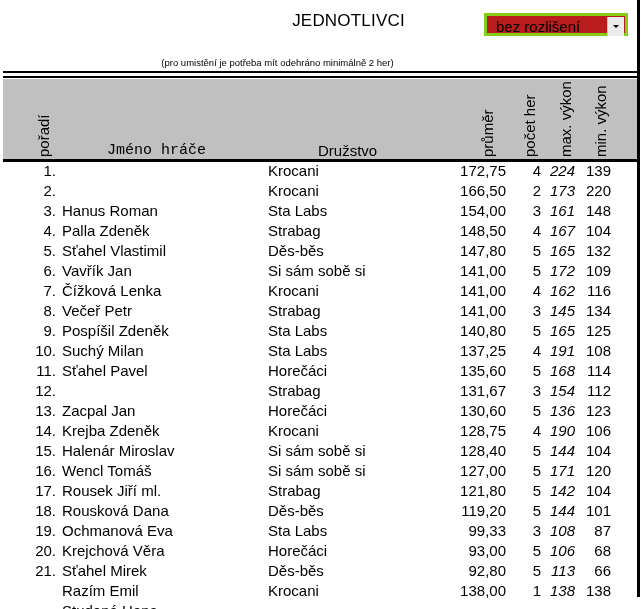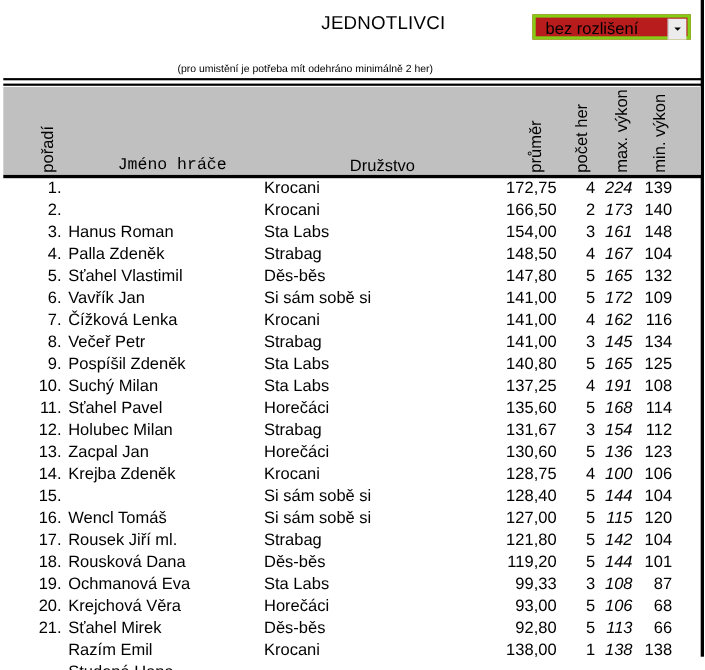--- a/index.html
+++ b/index.html
@@ -21,21 +21,21 @@
   .hdr { position:absolute; left:3px; top:79px; width:634px; height:80px; background:#c0c0c0; }
   .hdr-line { position:absolute; left:3px; top:159px; width:635px; height:3px; background:#000; }
   .vlabel { position:absolute; font-size:15px; white-space:nowrap;
             transform-origin:left bottom; transform:rotate(-90deg); line-height:15px; }
   .hlabel { position:absolute; font-size:15px; top:142px; white-space:nowrap; }
   .rows { position:absolute; left:0; top:161px; width:641px; }
   .row { position:relative; height:20px; font-size:15px; line-height:20px; }
   .row span { position:absolute; top:0; white-space:nowrap; }
   .c-rank { right:585px; text-align:right; }
   .c-name { left:62px;margin-top:40px; }
-  .c-team { left:240px;text-align:right; }
+  .c-team { left:268px;text-align:right; }
   .c-avg { right:135px; text-align:right; }
   .c-games { right:100px; text-align:right; }
   .c-max { right:66px; text-align:right;font-style:italic; }
   .c-min { right:30px; text-align:right; }
 </style>
 </head>
 <body>
 
 <div class="right-border"></div>
 
@@ -71,21 +71,21 @@
     <span class="c-max">224</span>
     <span class="c-min">139</span>
   </div>
     <div class="row">
     <span class="c-rank">2.</span>
     <span class="c-name">Palla Zdeněk</span>
     <span class="c-team">Krocani</span>
     <span class="c-avg">166,50</span>
     <span class="c-games">2</span>
     <span class="c-max">173</span>
-    <span class="c-min">140</span>
+    <span class="c-min">220</span>
   </div>
     <div class="row">
     <span class="c-rank">3.</span>
     <span class="c-name">Sťahel Vlastimil</span>
     <span class="c-team">Sta Labs</span>
     <span class="c-avg">154,00</span>
     <span class="c-games">3</span>
     <span class="c-max">161</span>
     <span class="c-min">148</span>
   </div>
@@ -138,21 +138,20 @@
     <span class="c-rank">9.</span>
     <span class="c-name">Sťahel Pavel</span>
     <span class="c-team">Sta Labs</span>
     <span class="c-avg">140,80</span>
     <span class="c-games">5</span>
     <span class="c-max">165</span>
     <span class="c-min">125</span>
   </div>
     <div class="row">
     <span class="c-rank">10.</span>
-    <span class="c-name">Holubec Milan</span>
     <span class="c-team">Sta Labs</span>
     <span class="c-avg">137,25</span>
     <span class="c-games">4</span>
     <span class="c-max">191</span>
     <span class="c-min">108</span>
   </div>
     <div class="row">
     <span class="c-rank">11.</span>
     <span class="c-name">Zacpal Jan</span>
     <span class="c-team">Horečáci</span>
@@ -165,51 +164,52 @@
     <span class="c-rank">12.</span>
     <span class="c-name">Krejba Zdeněk</span>
     <span class="c-team">Strabag</span>
     <span class="c-avg">131,67</span>
     <span class="c-games">3</span>
     <span class="c-max">154</span>
     <span class="c-min">112</span>
   </div>
     <div class="row">
     <span class="c-rank">13.</span>
+    <span class="c-name">Halenár Miroslav</span>
     <span class="c-team">Horečáci</span>
     <span class="c-avg">130,60</span>
     <span class="c-games">5</span>
     <span class="c-max">136</span>
     <span class="c-min">123</span>
   </div>
     <div class="row">
     <span class="c-rank">14.</span>
     <span class="c-name">Wencl Tomáš</span>
     <span class="c-team">Krocani</span>
     <span class="c-avg">128,75</span>
     <span class="c-games">4</span>
-    <span class="c-max">100</span>
+    <span class="c-max">190</span>
     <span class="c-min">106</span>
   </div>
     <div class="row">
     <span class="c-rank">15.</span>
     <span class="c-name">Rousek Jiří ml.</span>
     <span class="c-team">Si sám sobě si</span>
     <span class="c-avg">128,40</span>
     <span class="c-games">5</span>
     <span class="c-max">144</span>
     <span class="c-min">104</span>
   </div>
     <div class="row">
     <span class="c-rank">16.</span>
     <span class="c-name">Rousková Dana</span>
     <span class="c-team">Si sám sobě si</span>
     <span class="c-avg">127,00</span>
     <span class="c-games">5</span>
-    <span class="c-max">115</span>
+    <span class="c-max">171</span>
     <span class="c-min">120</span>
   </div>
     <div class="row">
     <span class="c-rank">17.</span>
     <span class="c-name">Ochmanová Eva</span>
     <span class="c-team">Strabag</span>
     <span class="c-avg">121,80</span>
     <span class="c-games">5</span>
     <span class="c-max">142</span>
     <span class="c-min">104</span>

